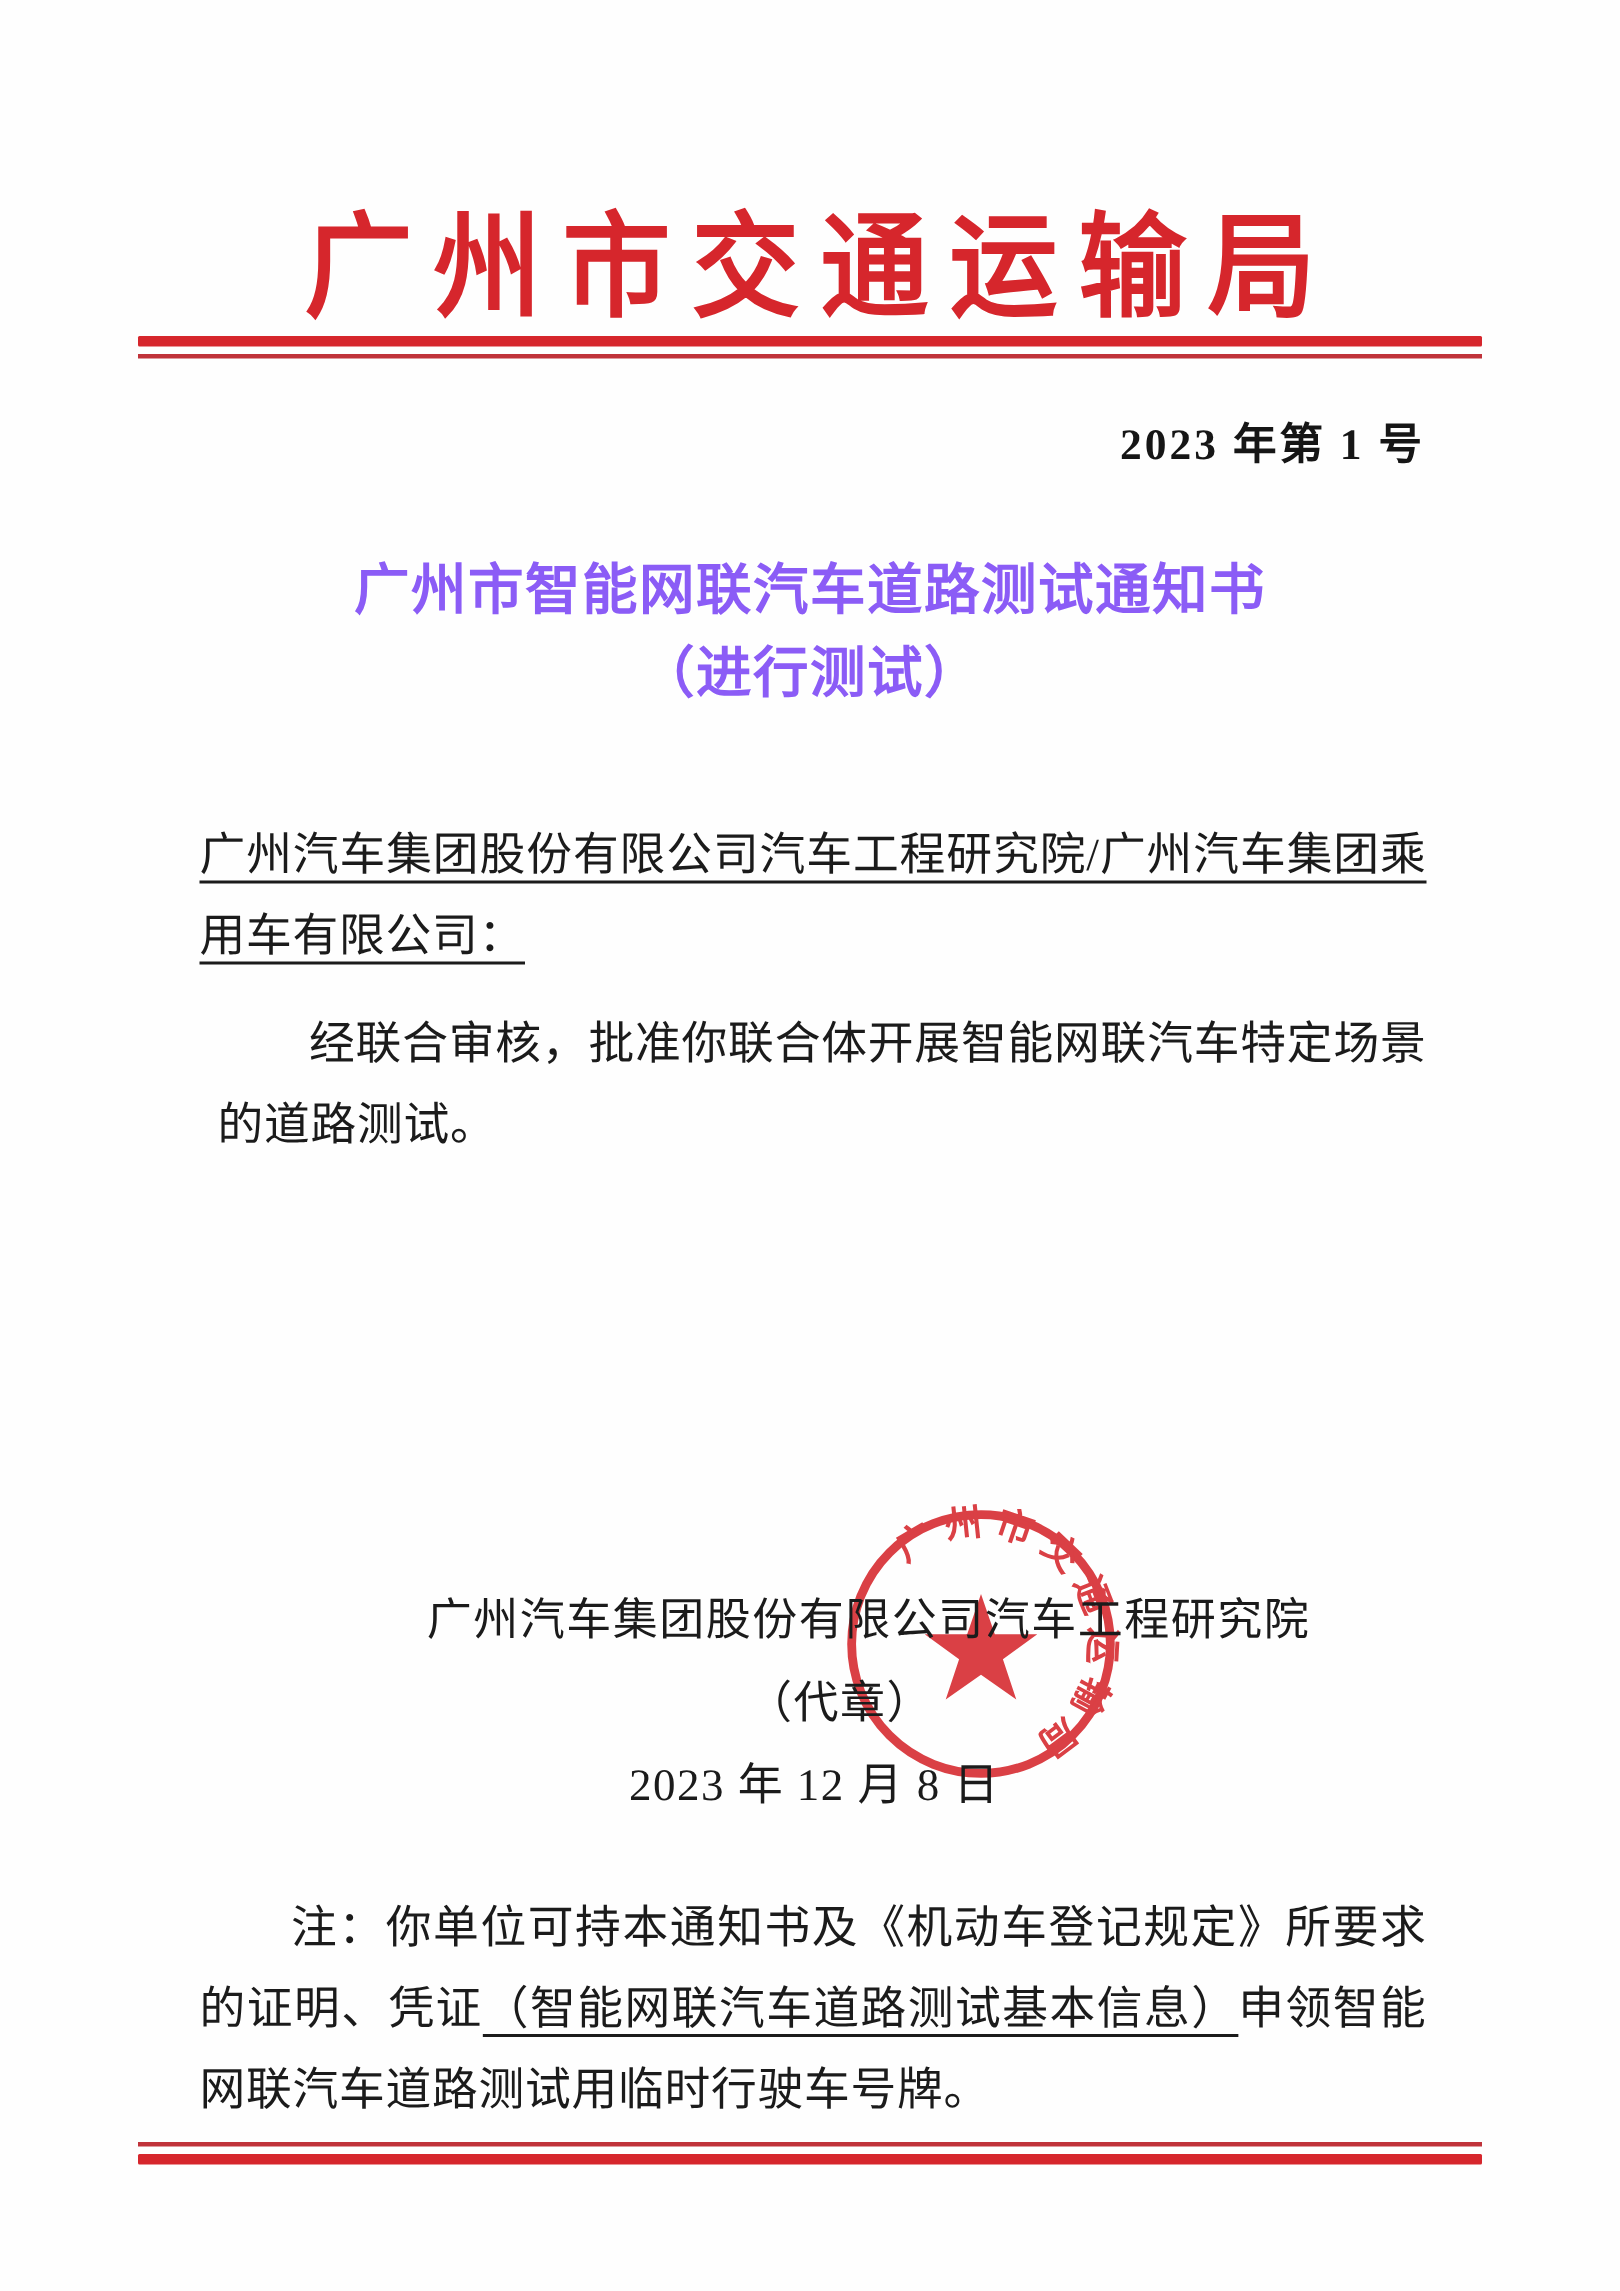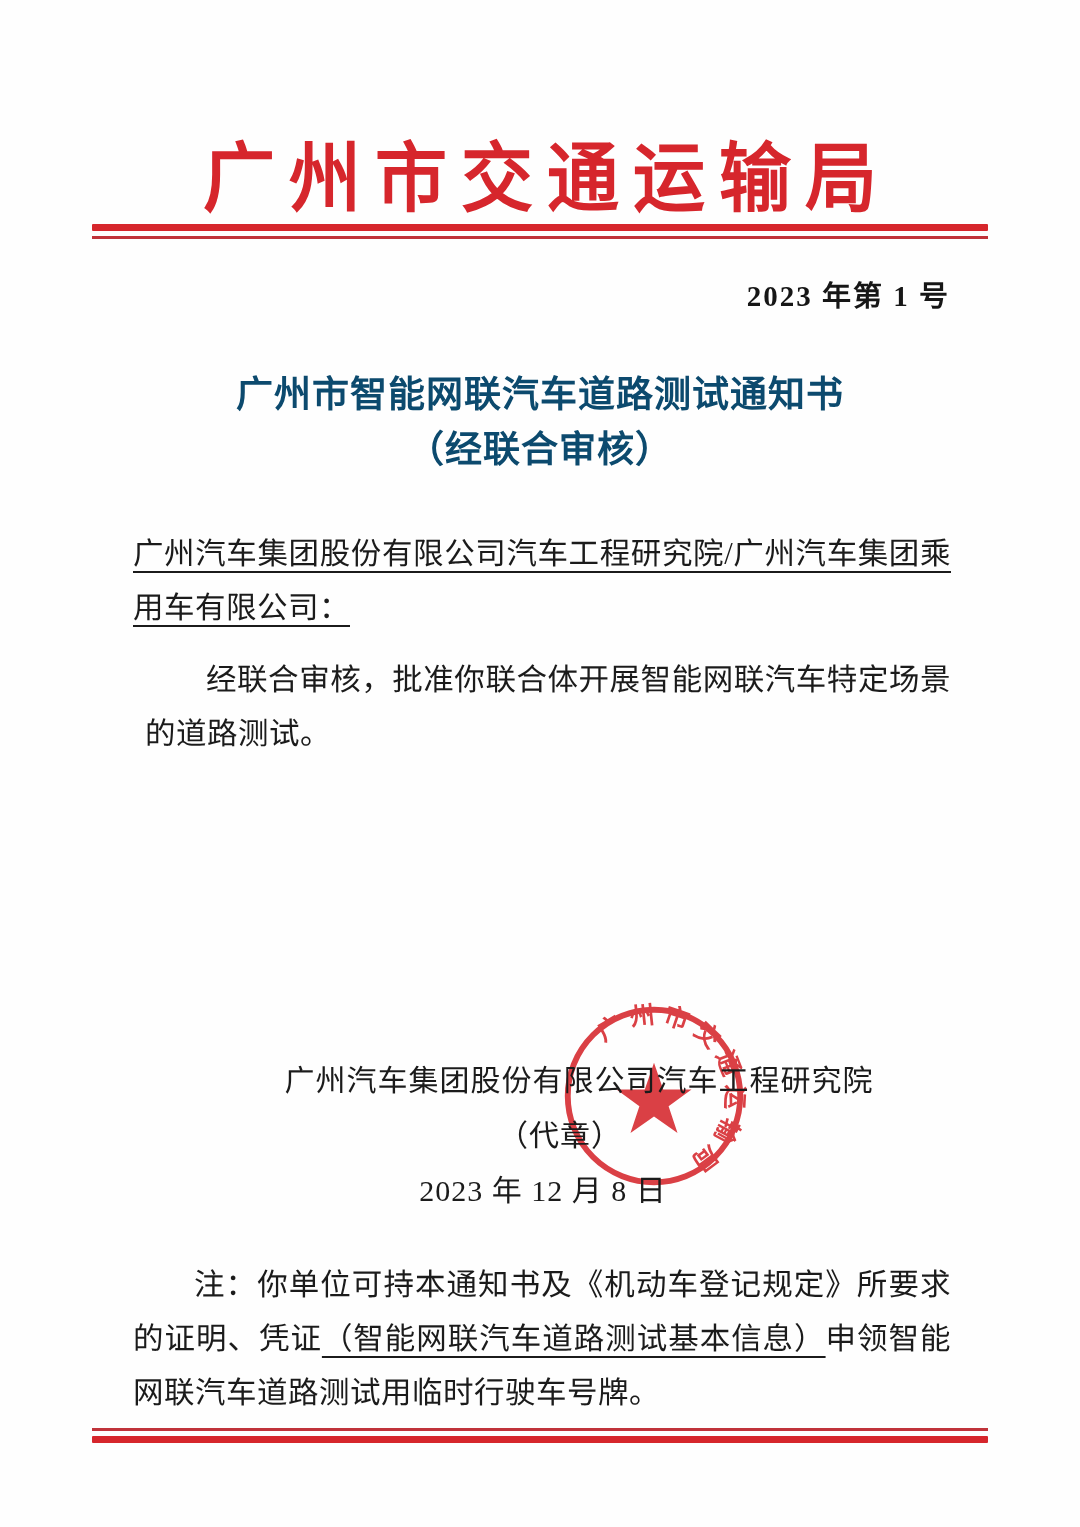--- a/index.html
+++ b/index.html
@@ -80,29 +80,29 @@
     left: 0;
     top: 368px;
     width: 1080px;
     text-align: center;
   }
   .doc-title-line {
     font-size: 37px;
     font-weight: 700;
     letter-spacing: 1px;
     line-height: 1.48;
-    color: #0c4a6e;
+    color: #8b5cf6;
     white-space: nowrap;
   }
 
   
   .body-block {
     position: absolute;
     left: 133px;
-    top: 527px;
+    top: 543px;
     width: 818px;
   }
   .para {
     font-size: 30.5px;
     line-height: 54px;
     letter-spacing: 0.5px;
     color: #1b1b1b;
     text-align: justify;
     text-justify: inter-character;
     margin: 0 0 3px 0;
@@ -208,21 +208,21 @@
   <div class="rule-top">
     <div class="bar-thick"></div>
     <div class="bar-gap"></div>
     <div class="bar-thin"></div>
   </div>
 
   <div class="doc-number">2023 年第 1 号</div>
 
   <div class="doc-title">
     <div class="doc-title-line">广州市智能网联汽车道路测试通知书</div>
-    <div class="doc-title-line">（经联合审核）</div>
+    <div class="doc-title-line">（进行测试）</div>
   </div>
 
   <div class="body-block">
     <p class="para recipient">广州汽车集团股份有限公司汽车工程研究院/广州汽车集团乘用车有限公司：</p>
     <p class="para indent gap-before">经联合审核，批准你联合体开展智能网联汽车特定场景的道路测试。</p>
   </div>
 
   <div class="seal">
     <svg viewBox="0 0 200 200" width="196" height="196" aria-hidden="true">
       <defs>

